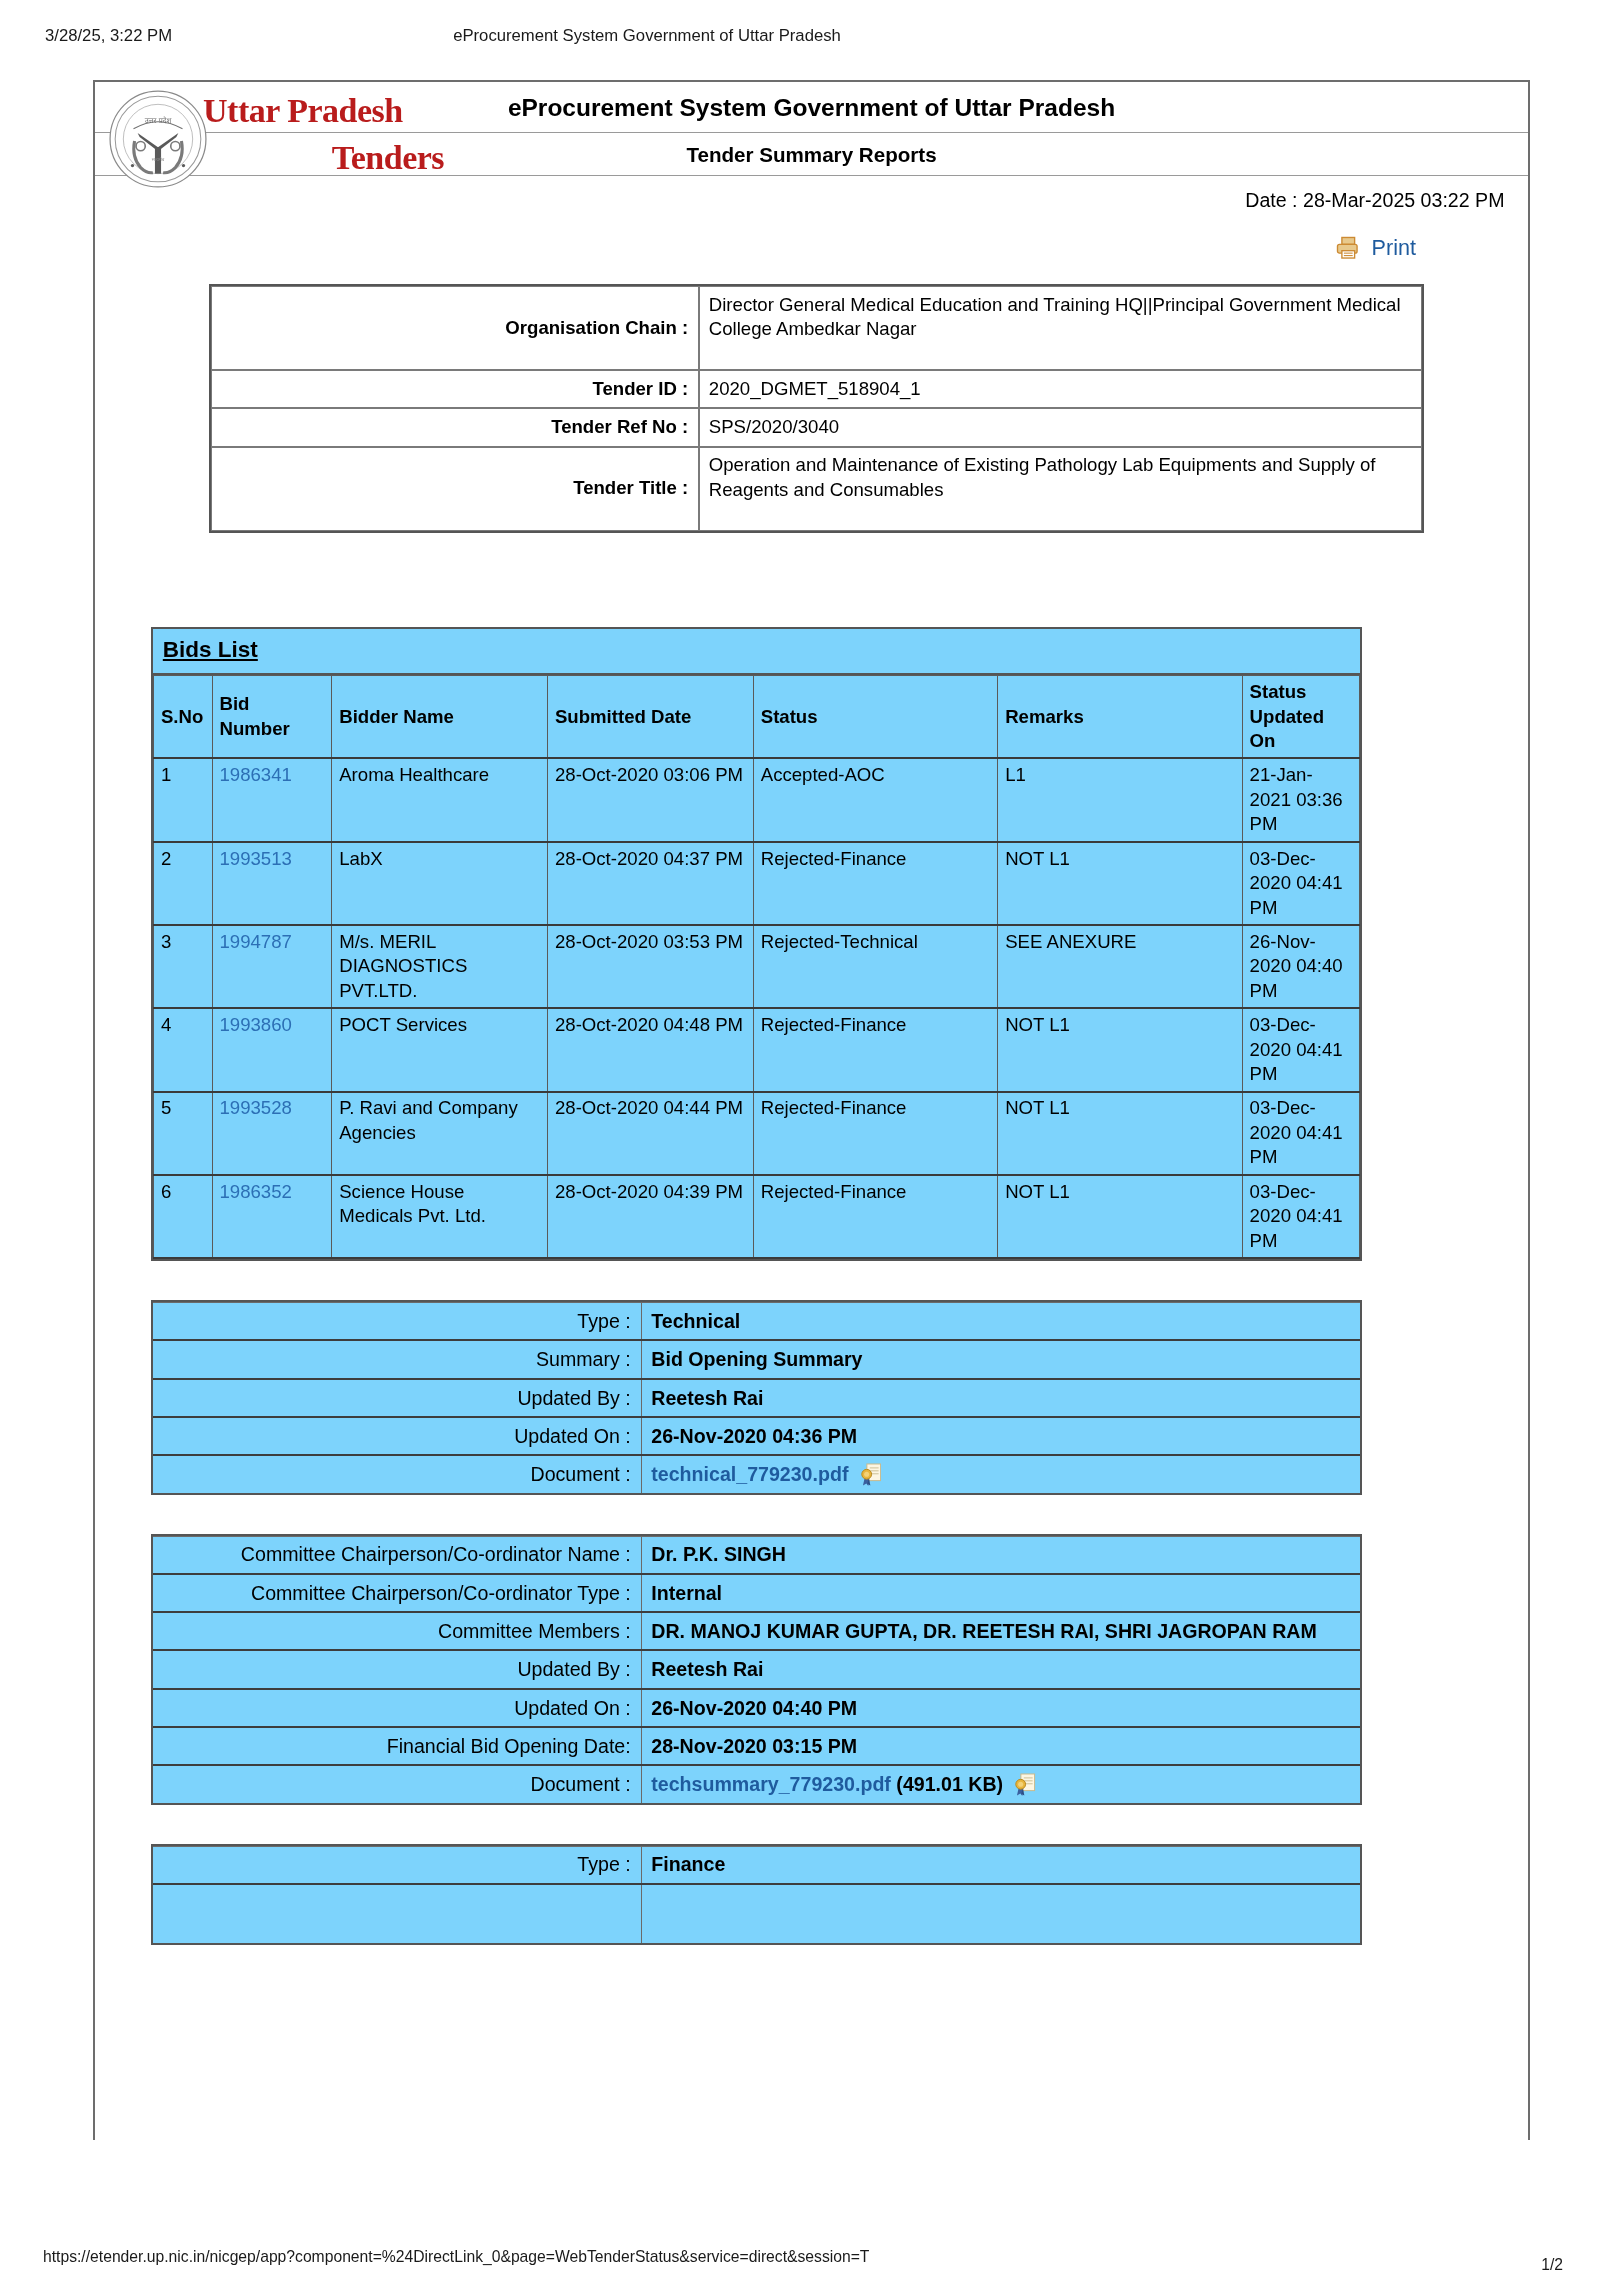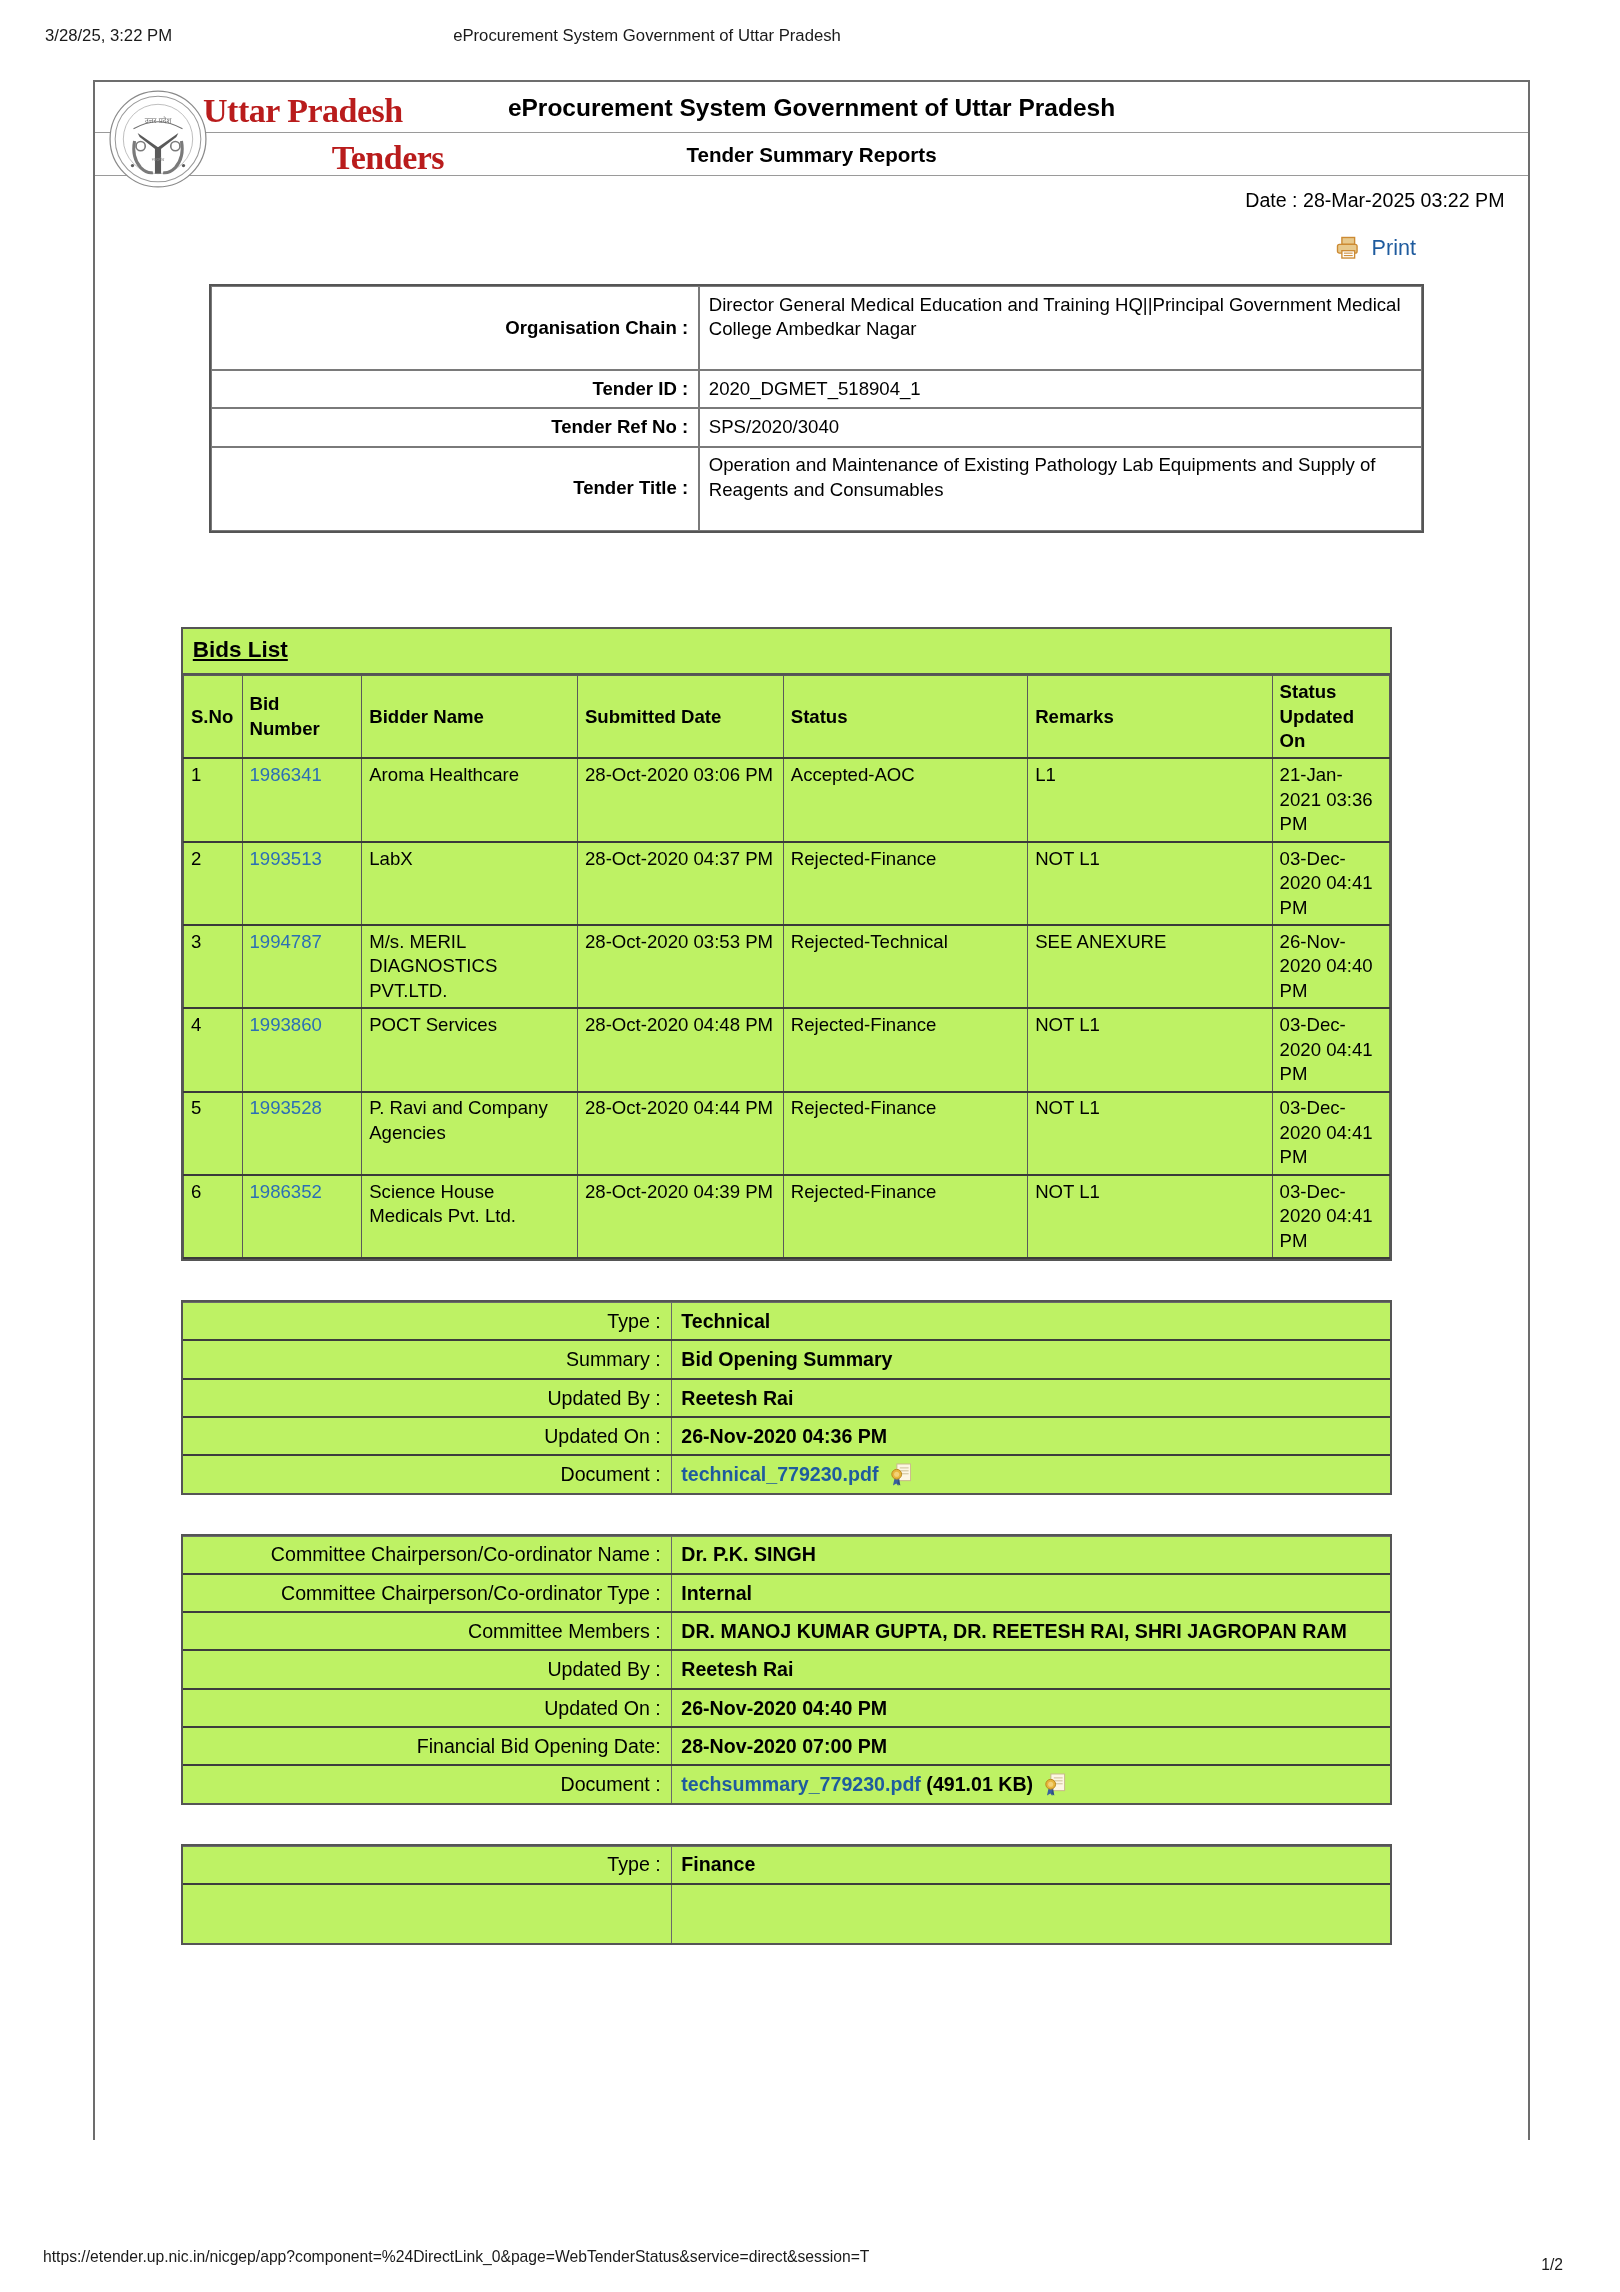--- a/index.html
+++ b/index.html
@@ -141,24 +141,24 @@
     vertical-align: middle;
     padding-right: 9.8px;
   }
   .detail-tbl td.val { width: 723px; }
 
   .sp-lg { height: 84px; }
   .sp-sm { height: 27.4px; }
 
   
   .section-box {
-    margin: 0 0 0 86px;
+    margin: 0 0 0 56px;
     width: 1211px;
     border: 2px solid #555;
-    background: #bef264;
+    background: #7dd3fc;
   }
   .section-title {
     font-size: 22.5px;
     font-weight: bold;
     text-decoration: underline;
     padding: 8.8px 0 9.8px 9.8px;
     border-bottom: 2px solid #555;
   }
 
   
@@ -441,21 +441,21 @@
       <tr>
         <td class="k">Updated By :</td>
         <td class="v">Reetesh Rai</td>
       </tr>
       <tr>
         <td class="k">Updated On :</td>
         <td class="v">26-Nov-2020 04:40 PM</td>
       </tr>
       <tr>
         <td class="k">Financial Bid Opening Date:</td>
-        <td class="v">28-Nov-2020 07:00 PM</td>
+        <td class="v">28-Nov-2020 03:15 PM</td>
       </tr>
       <tr>
         <td class="k">Document :</td>
         <td class="v">
           <span class="doc-link">techsummary_779230.pdf</span>
           <span class="kb">(491.01 KB)</span>
           <svg class="cert-icon" viewBox="0 0 22 24">
             <rect x="7" y="1" width="14" height="17" fill="#fdf6e3" stroke="#c8b98a" stroke-width="1"></rect>
             <line x1="10" y1="5" x2="19" y2="5" stroke="#cdbf94" stroke-width="1"></line>
             <line x1="10" y1="8" x2="19" y2="8" stroke="#cdbf94" stroke-width="1"></line>

